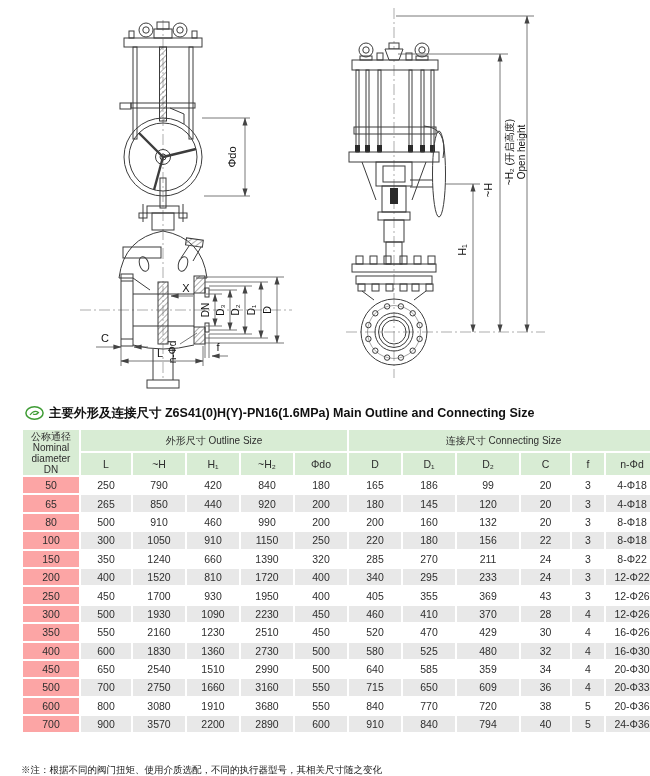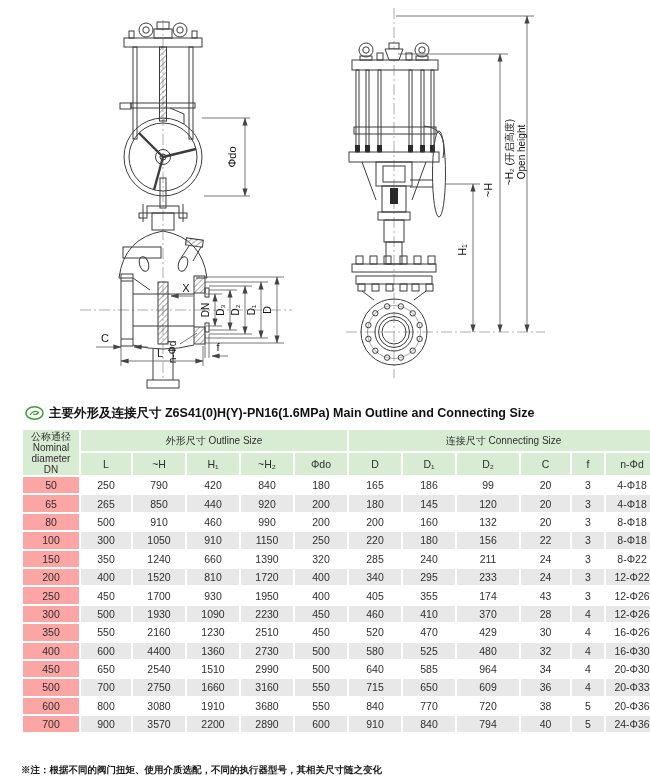--- a/index.html
+++ b/index.html
@@ -26,21 +26,21 @@
   #dim-table thead th{background:#d8ecd4;font-weight:normal;}
   th.dn-h{white-space:pre-line;font-size:9.5px;line-height:11px;}
   tr.group th{height:21px;font-size:10px;}
   tr.sub th{height:22px;font-size:10.5px;}
   tbody td{font-size:10.5px;height:16.4px;}
   tbody td:first-child{background:#fca5a5;}
   tbody tr:nth-child(even) td:not(:first-child){background:#e8e8e8;}
   tbody tr:nth-child(odd) td:not(:first-child){background:#ffffff;}
   #notes{position:absolute;left:21px;top:737px;font-size:9.5px;line-height:13px;
          color:#161616;white-space:pre-wrap;}
-  .note-cn{font-weight:bold;}
+  .note-cn{font-weight:normal;}
 </style>
 </head>
 <body>
 
 <div id="page">
 
   <svg id="drawing" width="650" height="398" viewBox="0 0 650 398">
     <defs>
       <pattern id="h4" width="4" height="4" patternUnits="userSpaceOnUse" patternTransform="rotate(45)">
         <line x1="0" y1="0" x2="0" y2="4" stroke="#5a5a5a" stroke-width="1"></line>
@@ -390,21 +390,21 @@
           <td>8-Φ18</td>
         </tr>
         <tr>
           <td>150</td>
           <td>350</td>
           <td>1240</td>
           <td>660</td>
           <td>1390</td>
           <td>320</td>
           <td>285</td>
-          <td>240</td>
+          <td>270</td>
           <td>211</td>
           <td>24</td>
           <td>3</td>
           <td>8-Φ22</td>
         </tr>
         <tr>
           <td>200</td>
           <td>400</td>
           <td>1520</td>
           <td>810</td>
@@ -419,21 +419,21 @@
         </tr>
         <tr>
           <td>250</td>
           <td>450</td>
           <td>1700</td>
           <td>930</td>
           <td>1950</td>
           <td>400</td>
           <td>405</td>
           <td>355</td>
-          <td>174</td>
+          <td>369</td>
           <td>43</td>
           <td>3</td>
           <td>12-Φ26</td>
         </tr>
         <tr>
           <td>300</td>
           <td>500</td>
           <td>1930</td>
           <td>1090</td>
           <td>2230</td>
@@ -455,41 +455,41 @@
           <td>520</td>
           <td>470</td>
           <td>429</td>
           <td>30</td>
           <td>4</td>
           <td>16-Φ26</td>
         </tr>
         <tr>
           <td>400</td>
           <td>600</td>
-          <td>4400</td>
+          <td>1830</td>
           <td>1360</td>
           <td>2730</td>
           <td>500</td>
           <td>580</td>
           <td>525</td>
           <td>480</td>
           <td>32</td>
           <td>4</td>
           <td>16-Φ30</td>
         </tr>
         <tr>
           <td>450</td>
           <td>650</td>
           <td>2540</td>
           <td>1510</td>
           <td>2990</td>
           <td>500</td>
           <td>640</td>
           <td>585</td>
-          <td>964</td>
+          <td>359</td>
           <td>34</td>
           <td>4</td>
           <td>20-Φ30</td>
         </tr>
         <tr>
           <td>500</td>
           <td>700</td>
           <td>2750</td>
           <td>1660</td>
           <td>3160</td>

